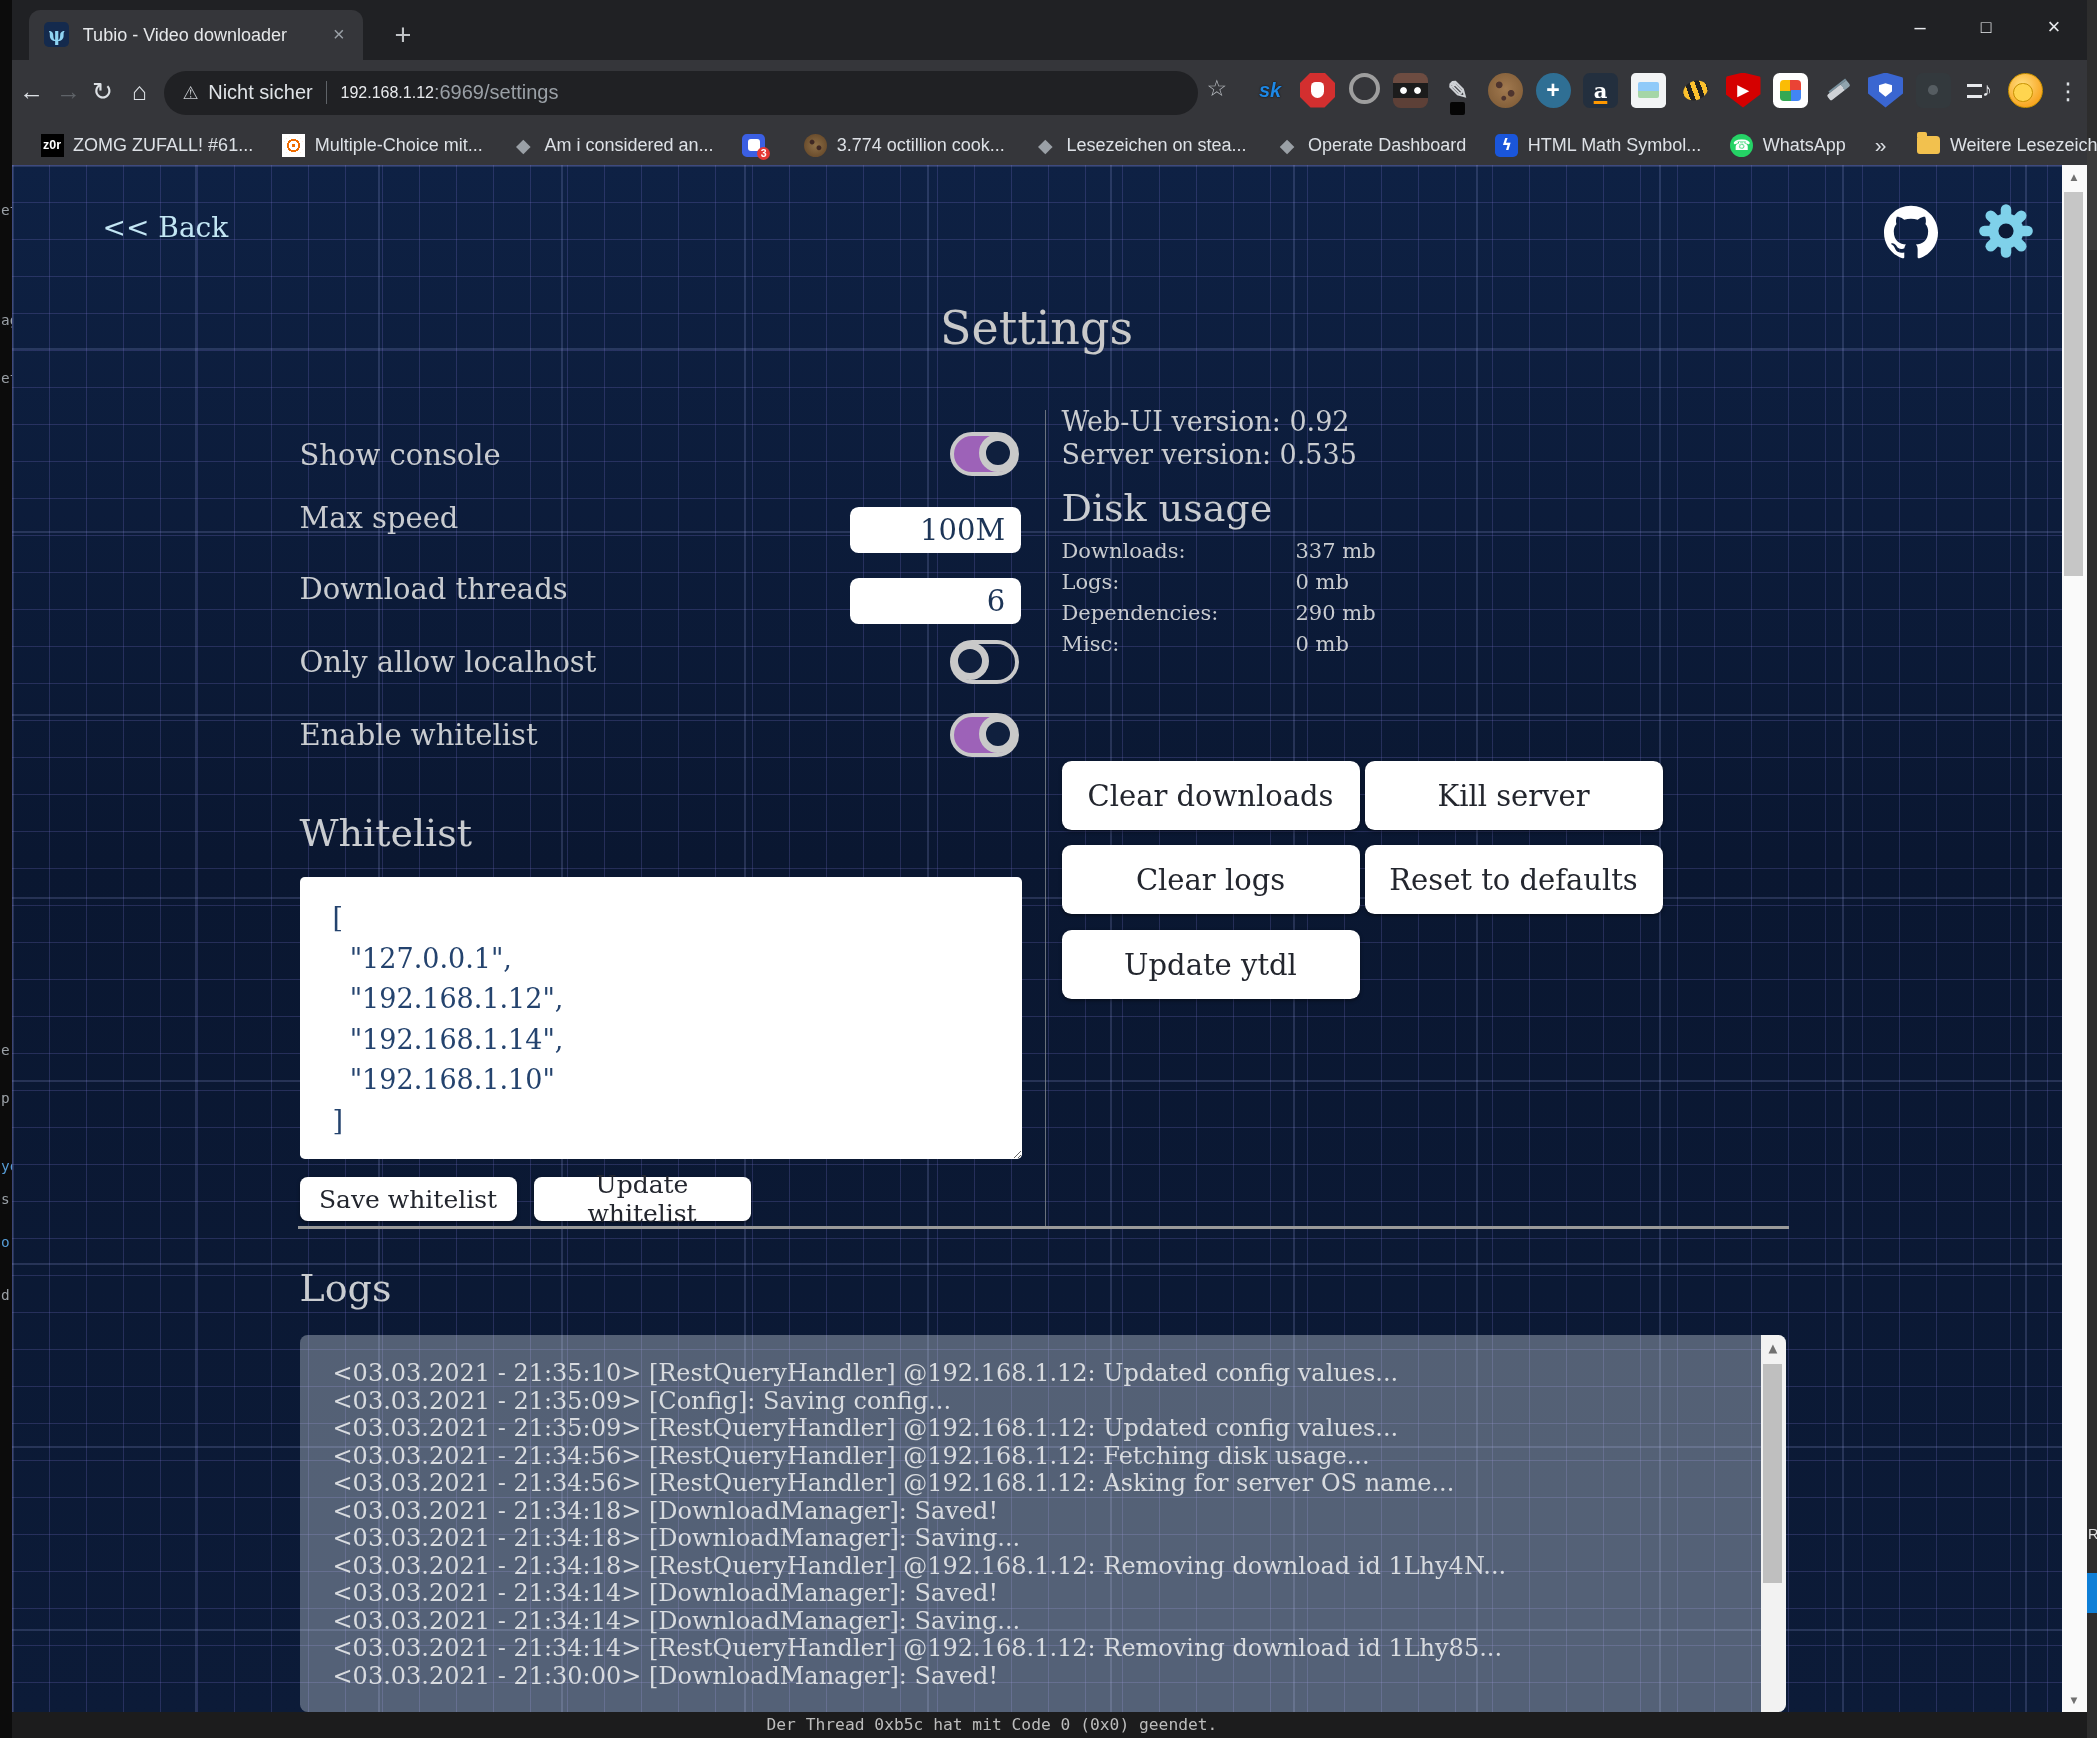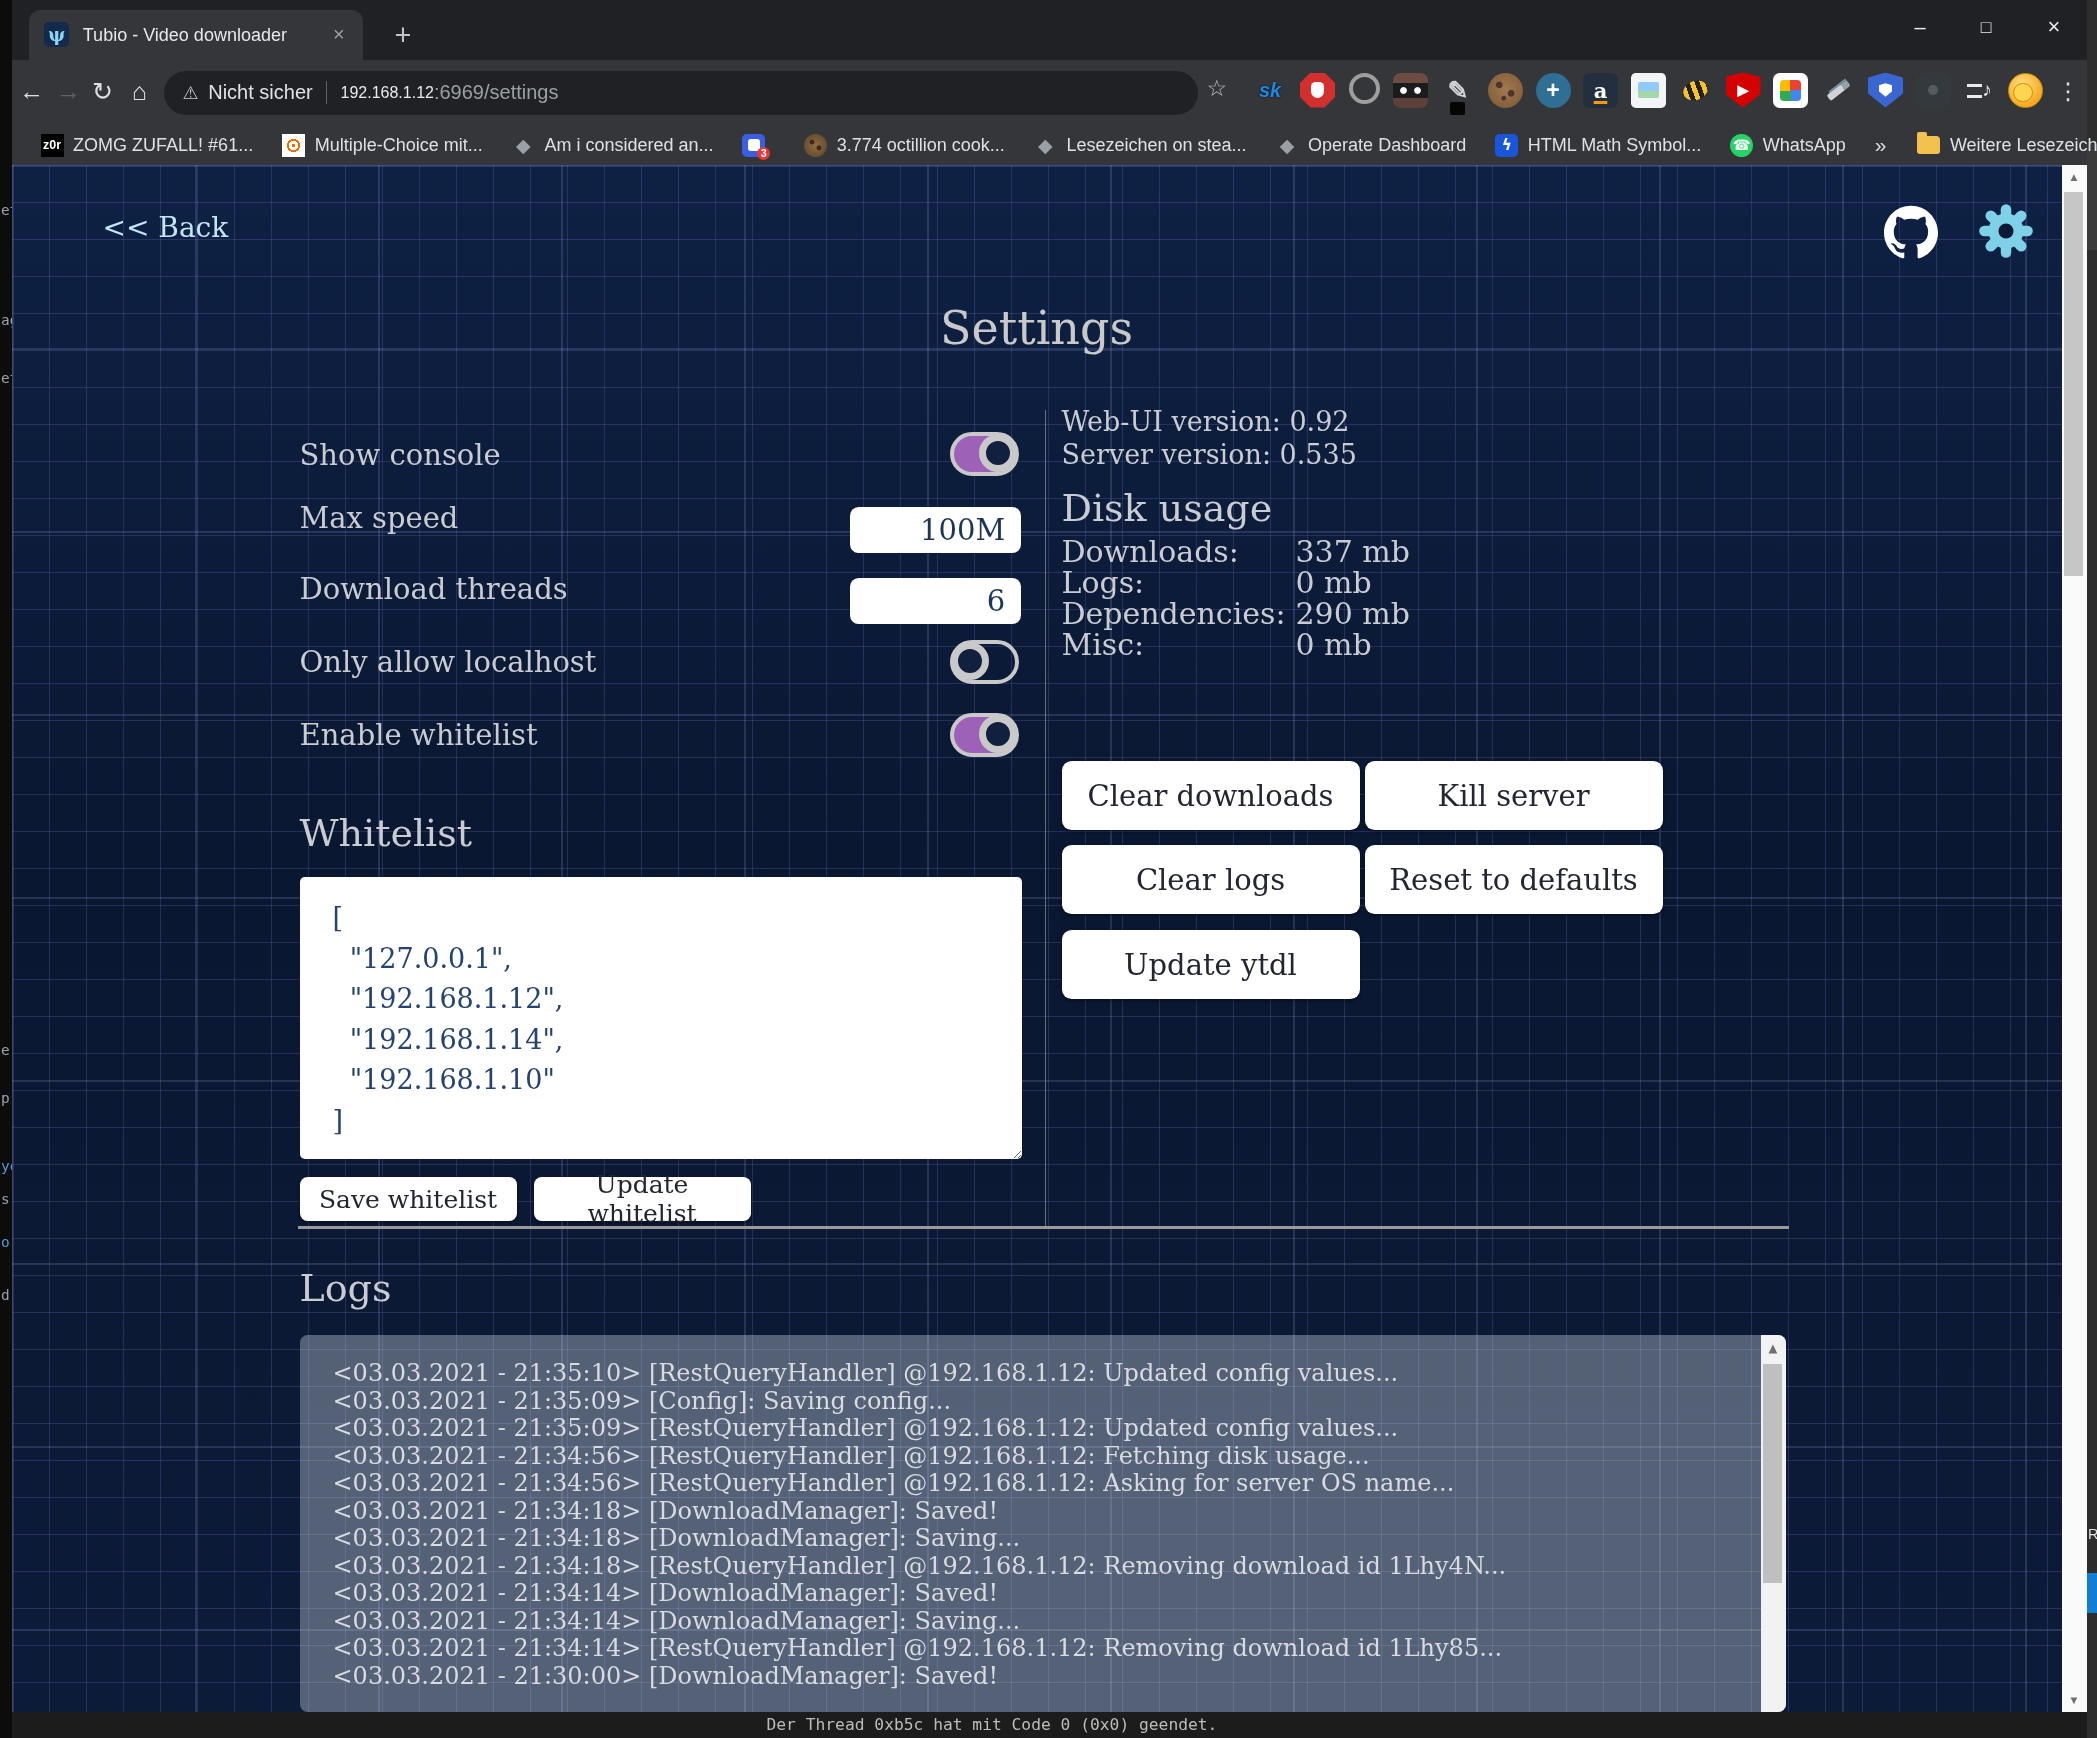--- a/index.html
+++ b/index.html
@@ -147,21 +147,21 @@
   .toggle .knob{position:absolute;top:-1.9px;width:38px;height:38px;border:7.7px solid #c9c9c9;border-radius:50%;
      background:#10203e;box-sizing:border-box;}
   .toggle.on .knob{right:-2.9px;}
   .toggle.off .knob{left:-2.9px;}
   .field{width:171px;height:46px;border:0;border-radius:8.6px;background:#fff;text-align:right;padding:0 15.4px;
      font:29px "DejaVu Serif",serif;color:#1d3557;box-sizing:border-box;outline:none;margin-top:12px;}
 
   #vdivider{left:1033px;top:245px;width:1px;height:817px;background:#8a8f94;opacity:.75;}
   #versions{left:1050px;top:240px;font-size:27px;line-height:33px;color:#c9ccd0;}
   #disk-heading{left:1050px;top:321px;font-size:38px;}
-  #disk-rows{left:1050px;top:371px;width:538px;font-size:30px;line-height:31px;}
+  #disk-rows{left:1050px;top:371px;width:538px;font-size:21px;line-height:31px;}
   .disk-row{display:flex;}
   .disk-label{width:234px;}
   .btn{background:#fff;border:0;border-radius:9.6px;color:#23262e;font:29px "DejaVu Serif",serif;
      display:flex;align-items:center;justify-content:center;box-shadow:0 1.9px 3.8px rgba(0,0,0,.4);box-sizing:border-box;}
   .btn-lg{width:298px;height:69px;text-align:center;}
   .btn-sm{width:217px;height:44px;border-radius:7.7px;font-size:25px;}
 
   #whitelist-heading{left:288px;top:646px;font-size:38px;}
   .whitelist{left:288px;top:712px;width:722px;height:282px;background:#fff;border:0;border-radius:4.8px;
      font:27px/1.5 "DejaVu Serif",serif;color:#24436e;padding:21px 33px;box-sizing:border-box;resize:both;outline:none;}

